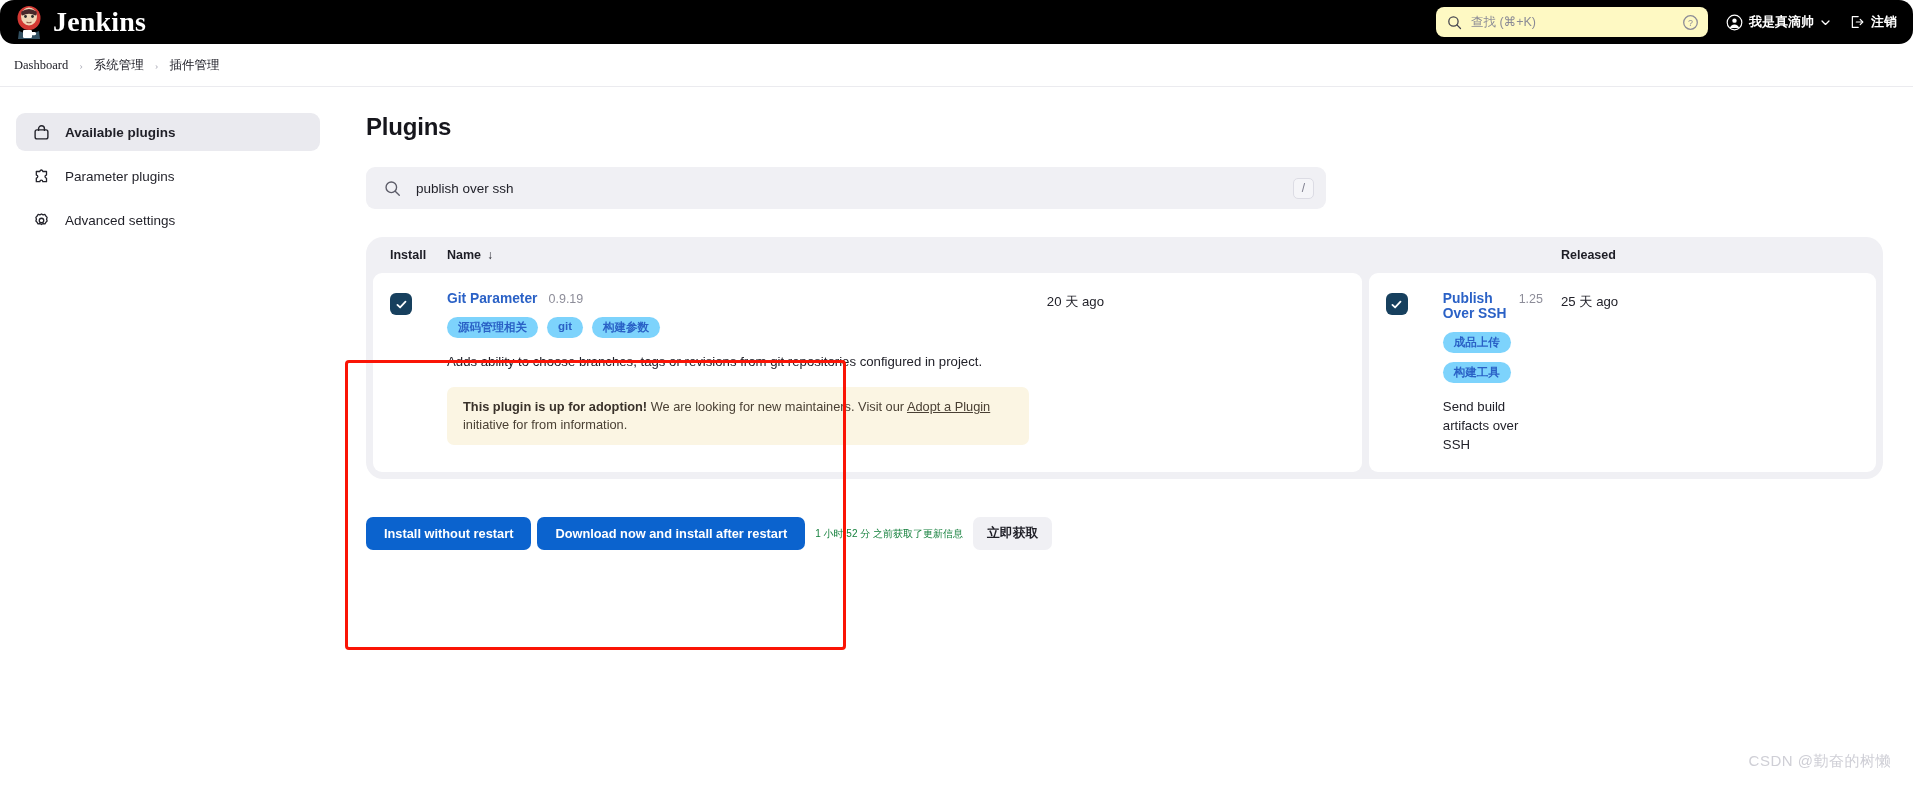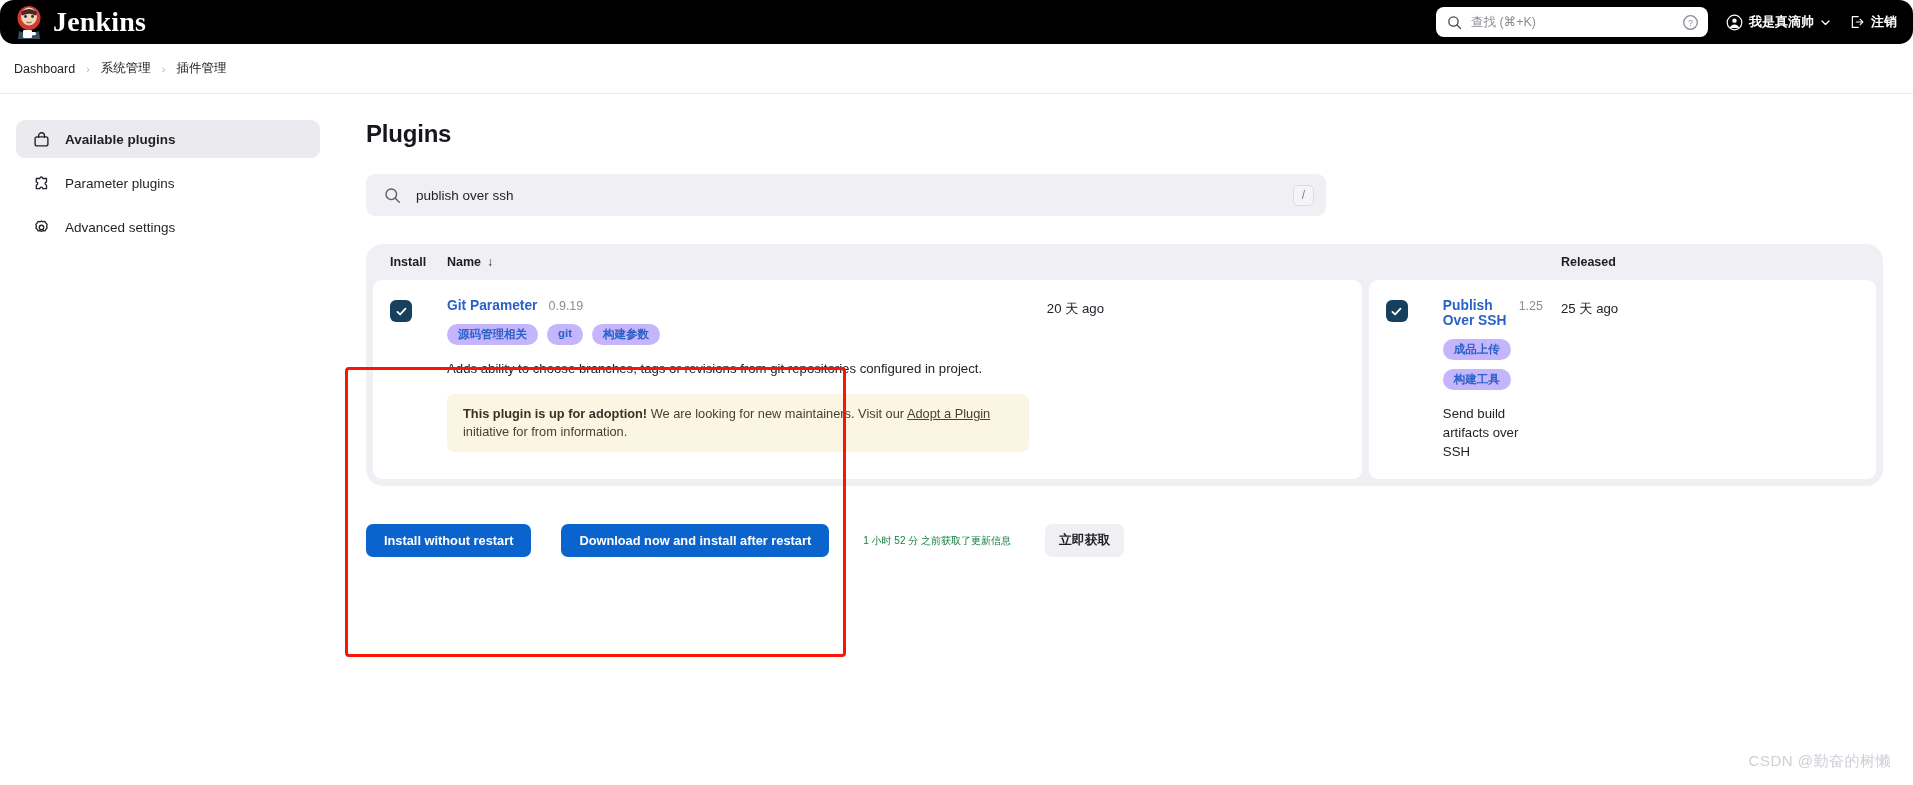--- a/index.html
+++ b/index.html
@@ -40,21 +40,21 @@
 
   .topbar-right {
     margin-left: auto;
     display: flex;
     align-items: center;
     gap: 18px;
   }
   .global-search {
     width: 272px;
     height: 30px;
-    background: #ffffff;
+    background: #fef9c3;
     border-radius: 8px;
     display: flex;
     align-items: center;
     padding: 0 9px 0 11px;
     gap: 9px;
     margin-left: 24px;
   }
   .global-search .sq { flex: none; }
   .global-search-text {
     flex: 1;
@@ -78,27 +78,28 @@
     align-items: center;
     gap: 6px;
     color: #ffffff;
     font-size: 13px;
     font-weight: 600;
     cursor: pointer;
   }
 
   
   .breadcrumb-bar {
-    height: 50px;
+    height: 43px;
     background: #ffffff;
     border-bottom: 1px solid #ebebef;
     display: flex;
     align-items: center;
     padding: 0 14px;
     gap: 11px;
+    font-family: Liberation Serif, serif;
   }
   .crumb {
     font-size: 12.5px;
     color: #22222a;
     font-weight: 500;
     white-space: nowrap;
     cursor: pointer;
   }
   .crumb-sep {
     font-size: 11px;
@@ -237,21 +238,21 @@
   .pname {
     font-size: 13.8px;
     color: #2a61c6;
     font-weight: 600;
     cursor: pointer;
   }
   .pver { font-size: 12.5px; color: #8d8d99; }
 
   .tags { display: flex; gap: 9px; margin-bottom: 14px; flex-wrap: wrap; }
   .tag {
-    background: #c4b5fd;
+    background: #7dd3fc;
     color: #2a61c6;
     font-size: 11.5px;
     font-weight: 600;
     border-radius: 11px;
     padding: 3px 11px;
     white-space: nowrap;
     cursor: pointer;
   }
   .pdesc { font-size: 13.2px; color: #22222a; line-height: 1.45; }
 
@@ -267,21 +268,21 @@
   }
   .adopt-note b { color: #39312a; font-weight: 700; }
   .adopt-link { color: #4a4034; text-decoration: underline; cursor: pointer; }
 
   .rel-date { font-size: 13.2px; color: #22222a; }
 
   
   .actions {
     display: flex;
     align-items: center;
-    gap: 30px;
+    gap: 6px;
     margin-top: 38px;
   }
   .btn-primary {
     background: #0b63ce;
     color: #ffffff;
     font-size: 12.8px;
     font-weight: 700;
     border: none;
     border-radius: 7px;
     height: 33px;

